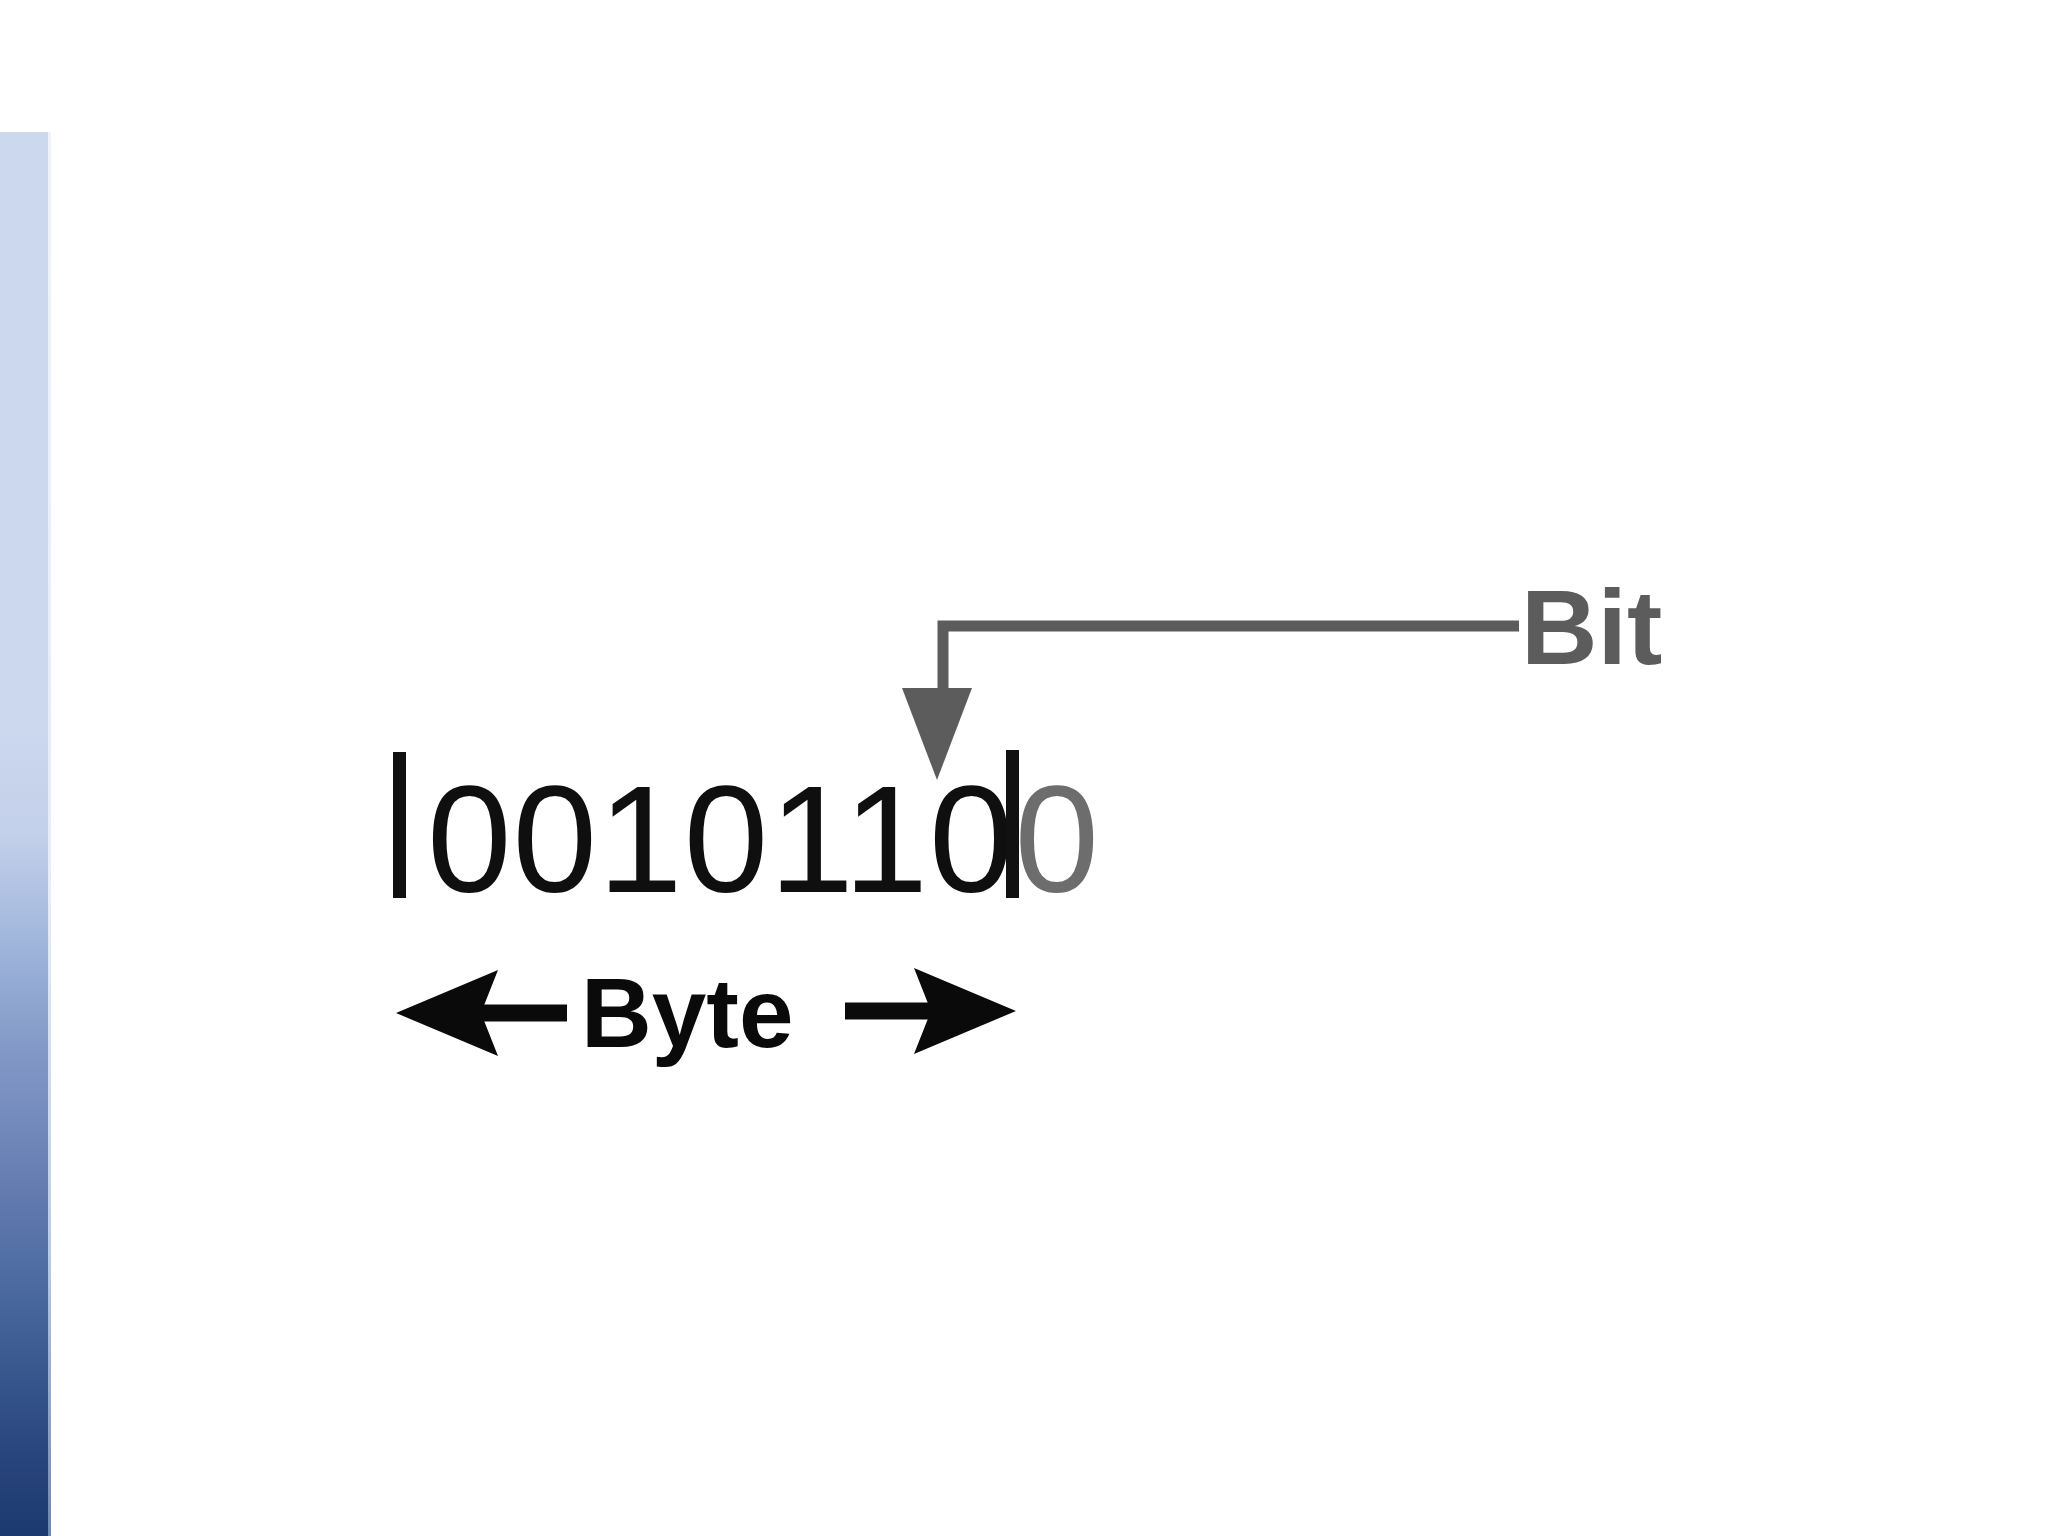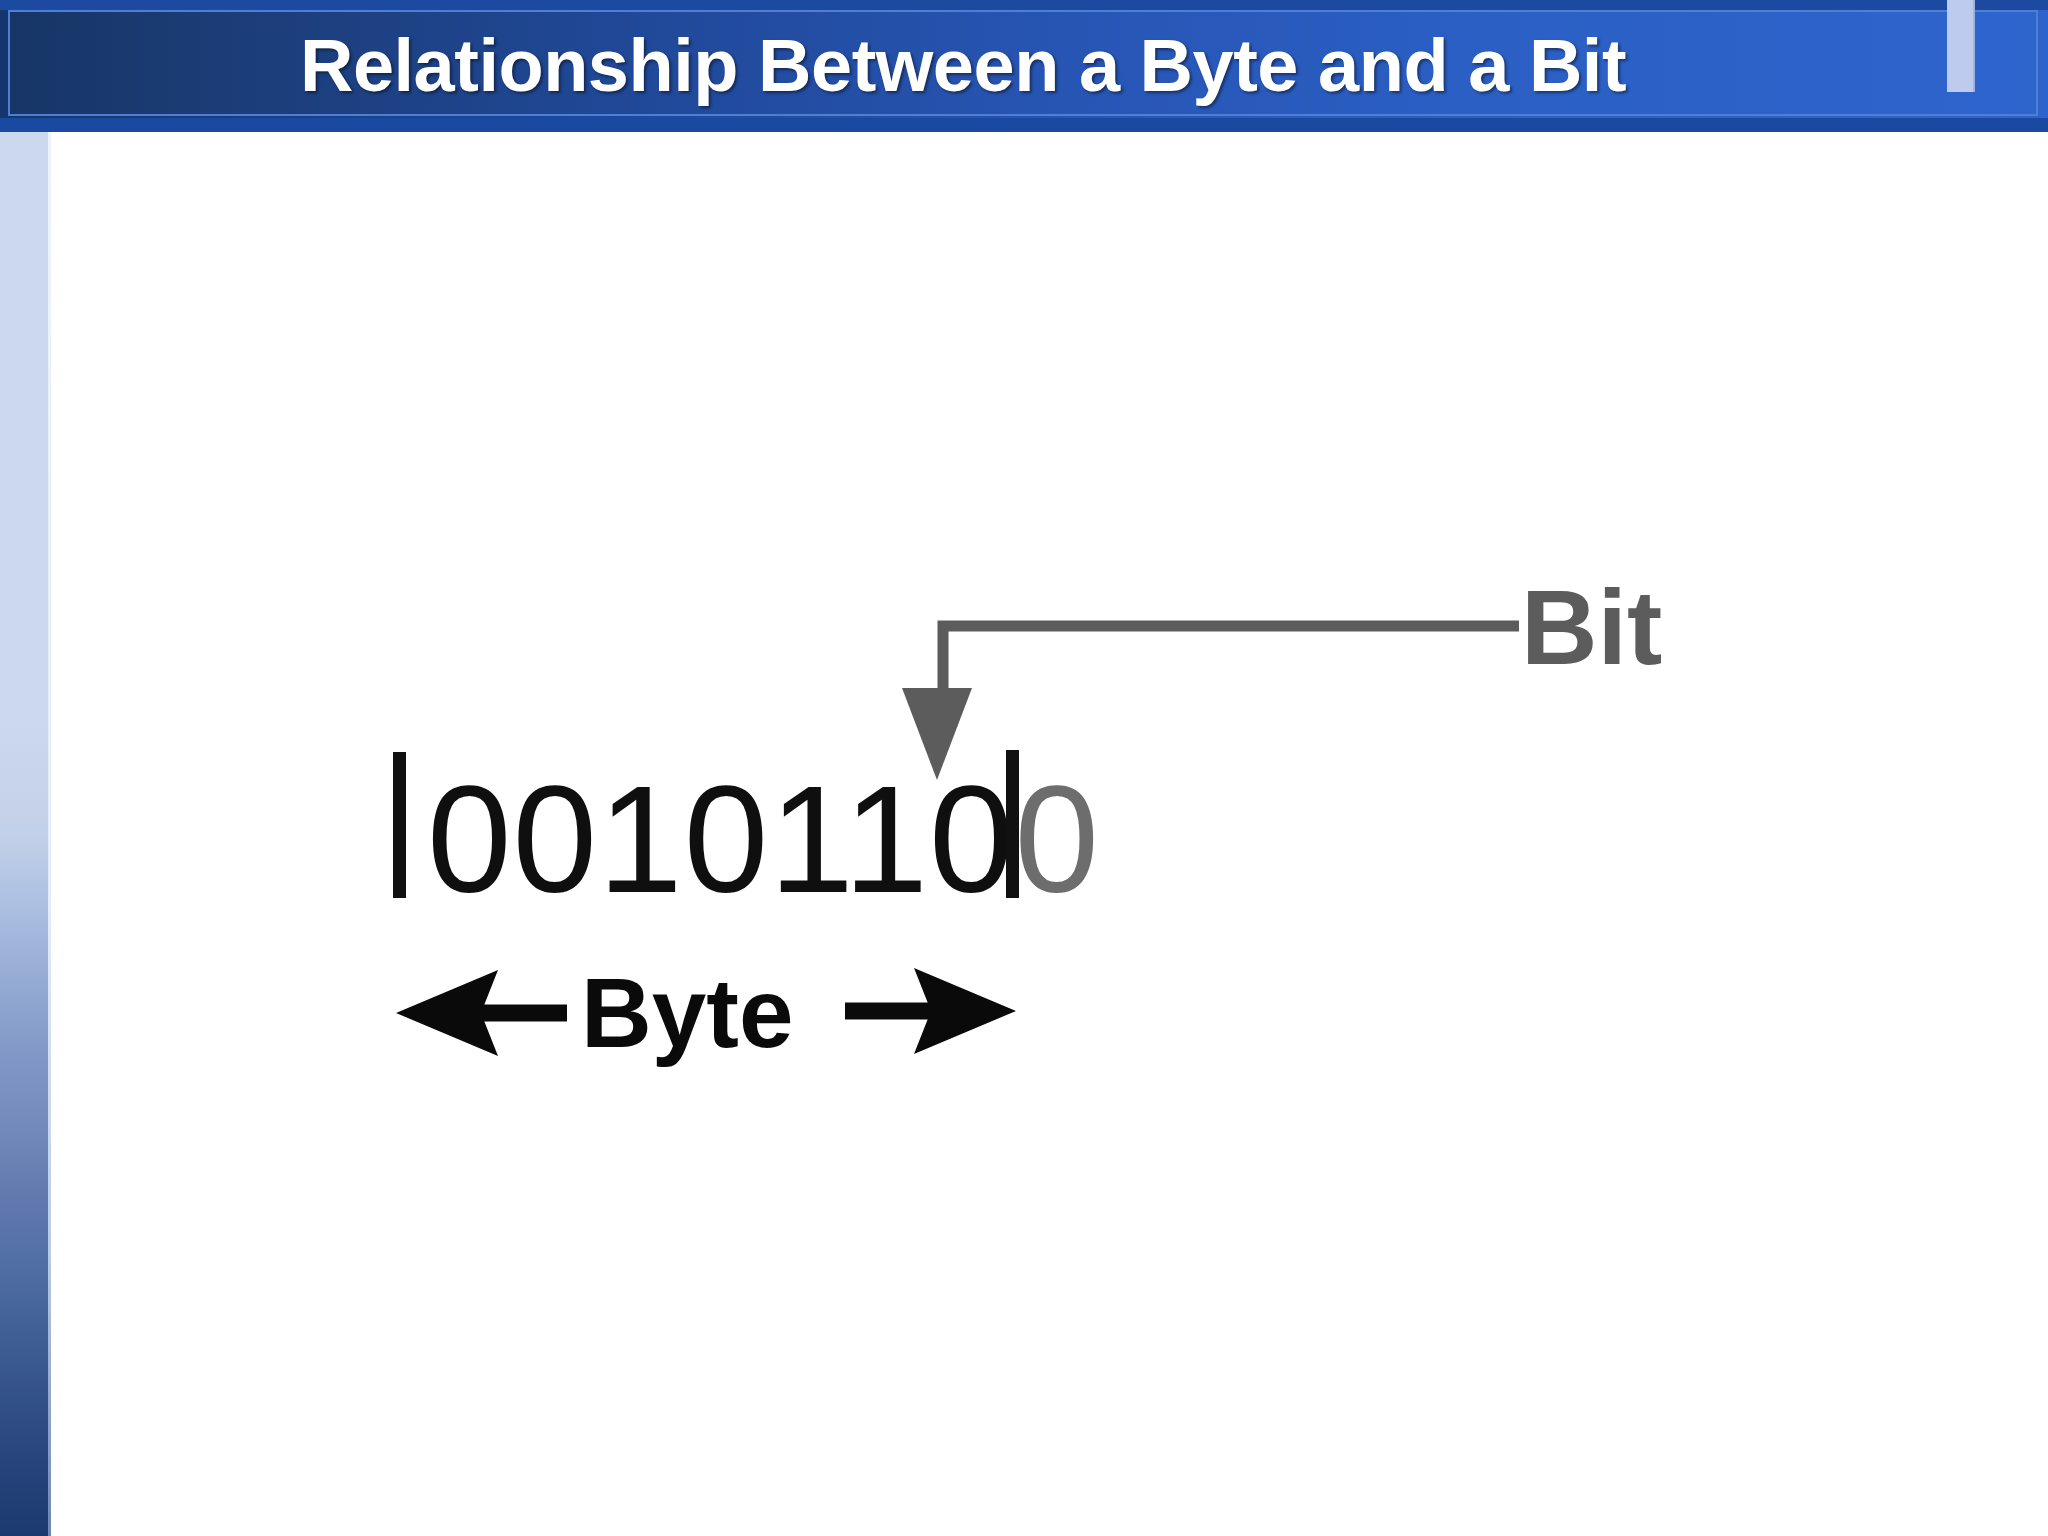--- a/index.html
+++ b/index.html
@@ -199,30 +199,20 @@
     font-size: 98px;
     font-weight: bold;
     fill: #0a0a0a;
   }
 </style>
 </head>
 <body>
 
 <div class="slide">
 
-  <div class="title-band">
-    <div class="title-band-top-edge"></div>
-
-    <div class="title-plate">
-      <div class="title-text">Relationship Between a Byte and a Bit</div>
-    </div>
-
-    <div class="title-accent-bar"></div>
-    <div class="title-band-bottom-edge"></div>
-  </div>
 
   <div class="sidebar-strip"></div>
   <div class="sidebar-edge"></div>
 
   <div class="canvas">
 
     <div class="diagram">
       <svg width="1997" height="1404" viewBox="0 0 1997 1404" xmlns="http://www.w3.org/2000/svg">
 
         <g>

